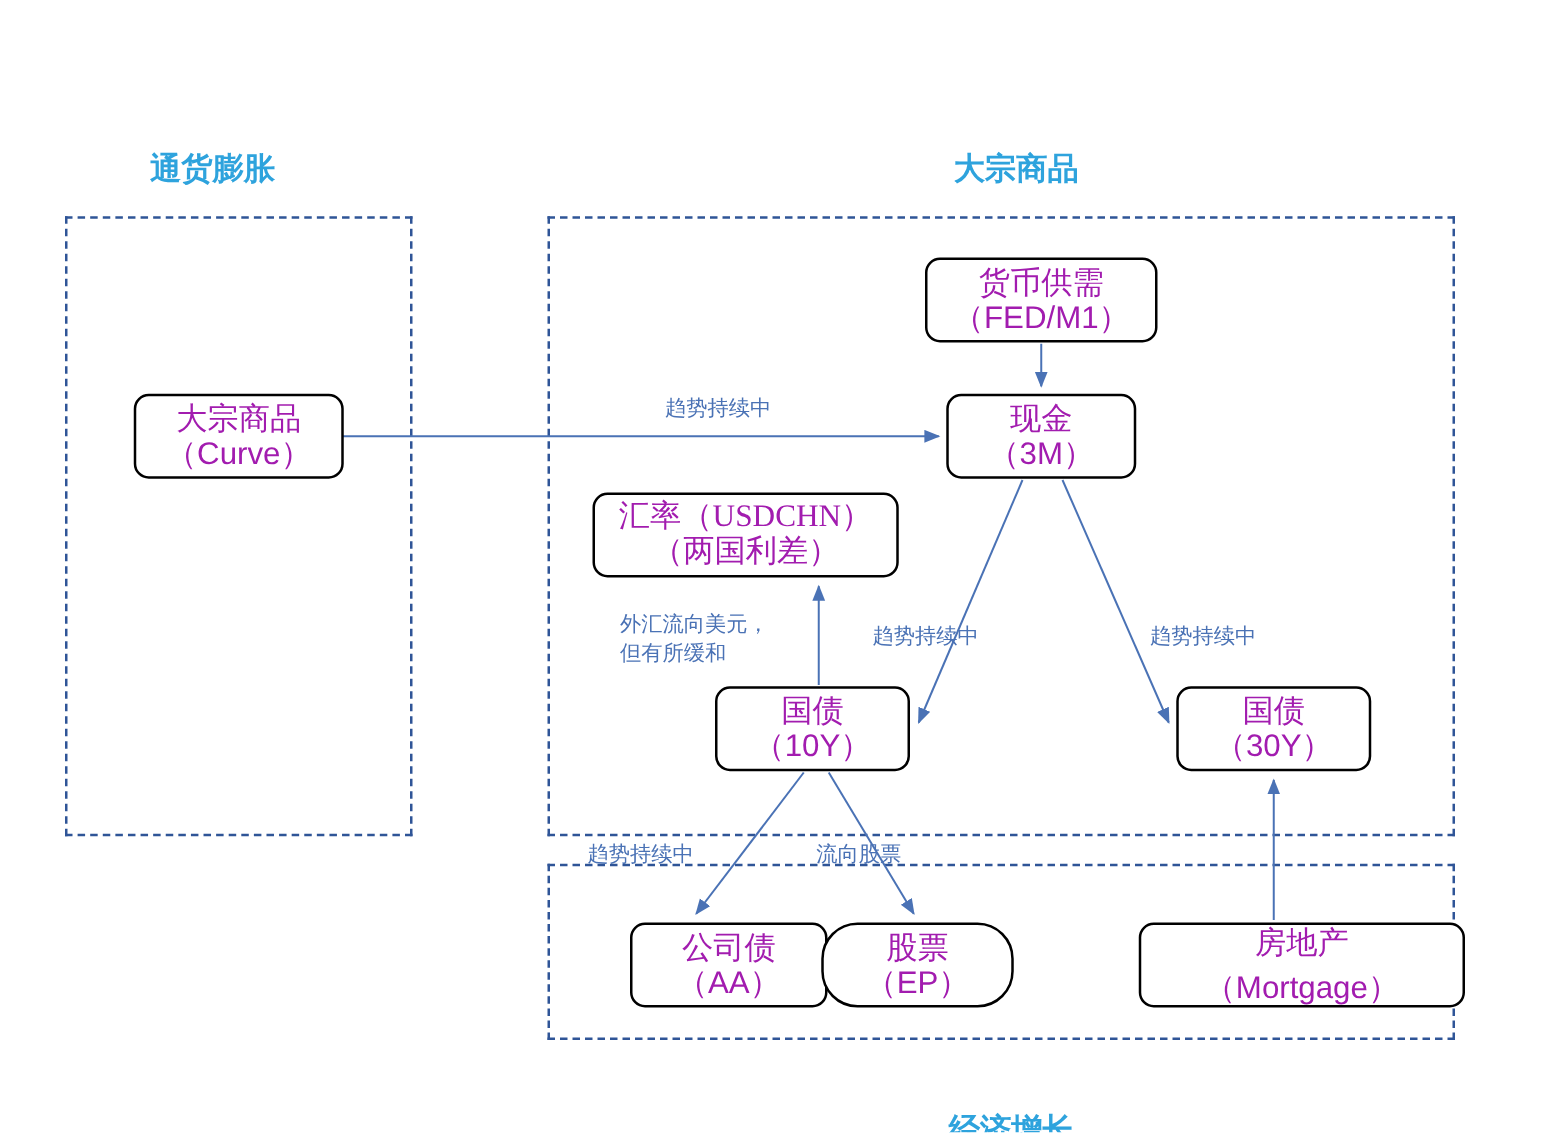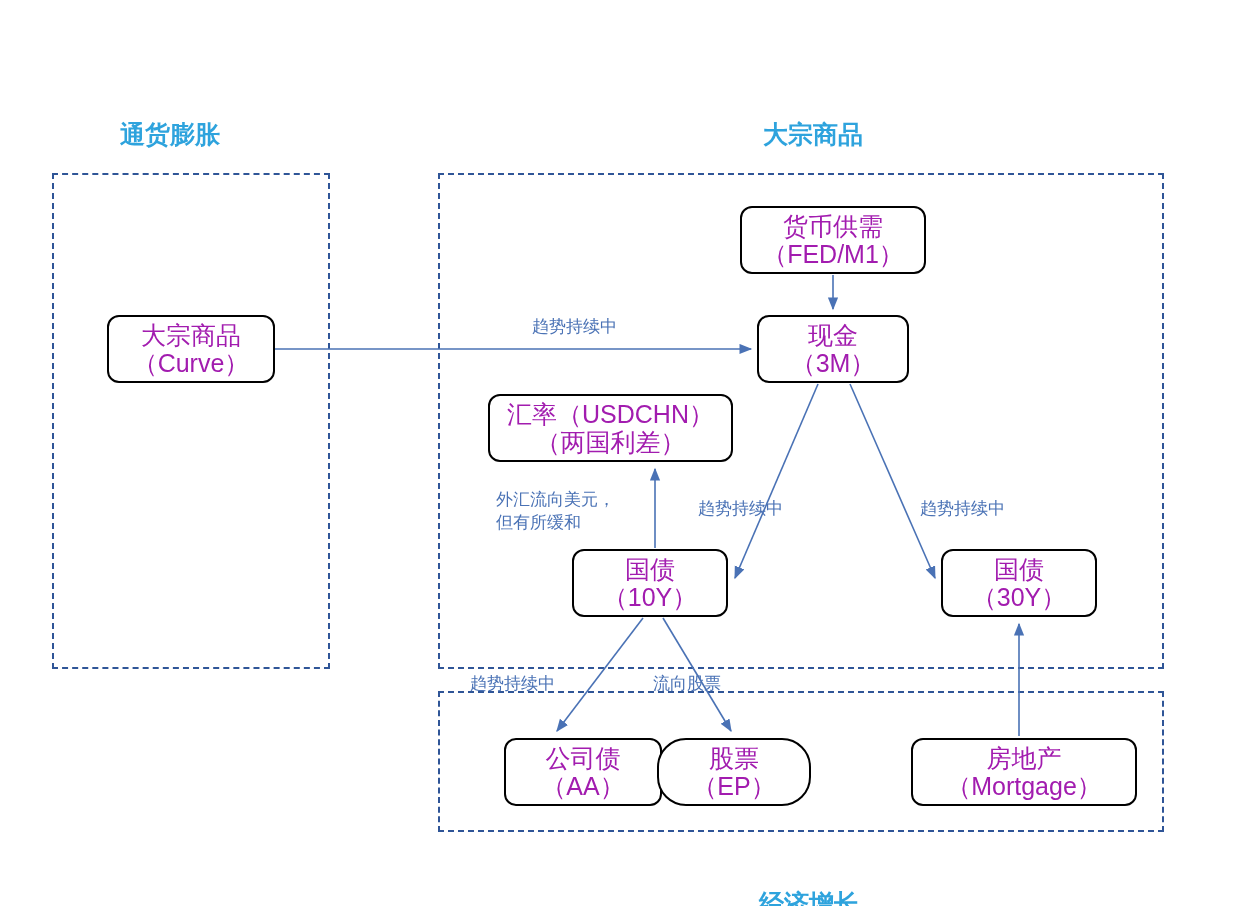--- a/index.html
+++ b/index.html
@@ -67,26 +67,26 @@
     color: #a21caf;
     line-height: 1.12;
     white-space: nowrap;
   }
   .node .l1 { font-size: 25px; }
   .node .l2 { font-size: 25px; }
 
   .n-commodity { left: 107px; top: 315px; width: 168px; height: 68px; }
   .n-money     { left: 740px; top: 206px; width: 186px; height: 68px; }
   .n-cash      { left: 757px; top: 315px; width: 152px; height: 68px; }
-  .n-fx        { left: 488px; top: 394px; width: 245px; height: 68px; }
+  .n-fx        { left: 474px; top: 394px; width: 245px; height: 68px; font-family: Liberation Serif, serif; }
   .n-bond10    { left: 572px; top: 549px; width: 156px; height: 68px; }
   .n-bond30    { left: 941px; top: 549px; width: 156px; height: 68px; }
   .n-corp      { left: 475px; top: 738px; width: 158px; height: 68px; margin-left: 29px; }
   .n-equity    { left: 657px; top: 738px; width: 154px; height: 68px; border-radius: 29px; }
-  .n-realestate{ left: 911px; top: 738px; width: 226px; height: 68px; }
+  .n-realestate{ left: 911px; top: 738px; width: 261px; height: 68px; justify-content: space-between; }
 
   .edge-label {
     position: absolute;
     font-size: 17px;
     color: #4a72b5;
     line-height: 1.35;
     white-space: nowrap;
   }
   .el-commodity  { left: 532px; top: 316px; }
   .el-moneynote  { left: 935px; top: 272px; }

